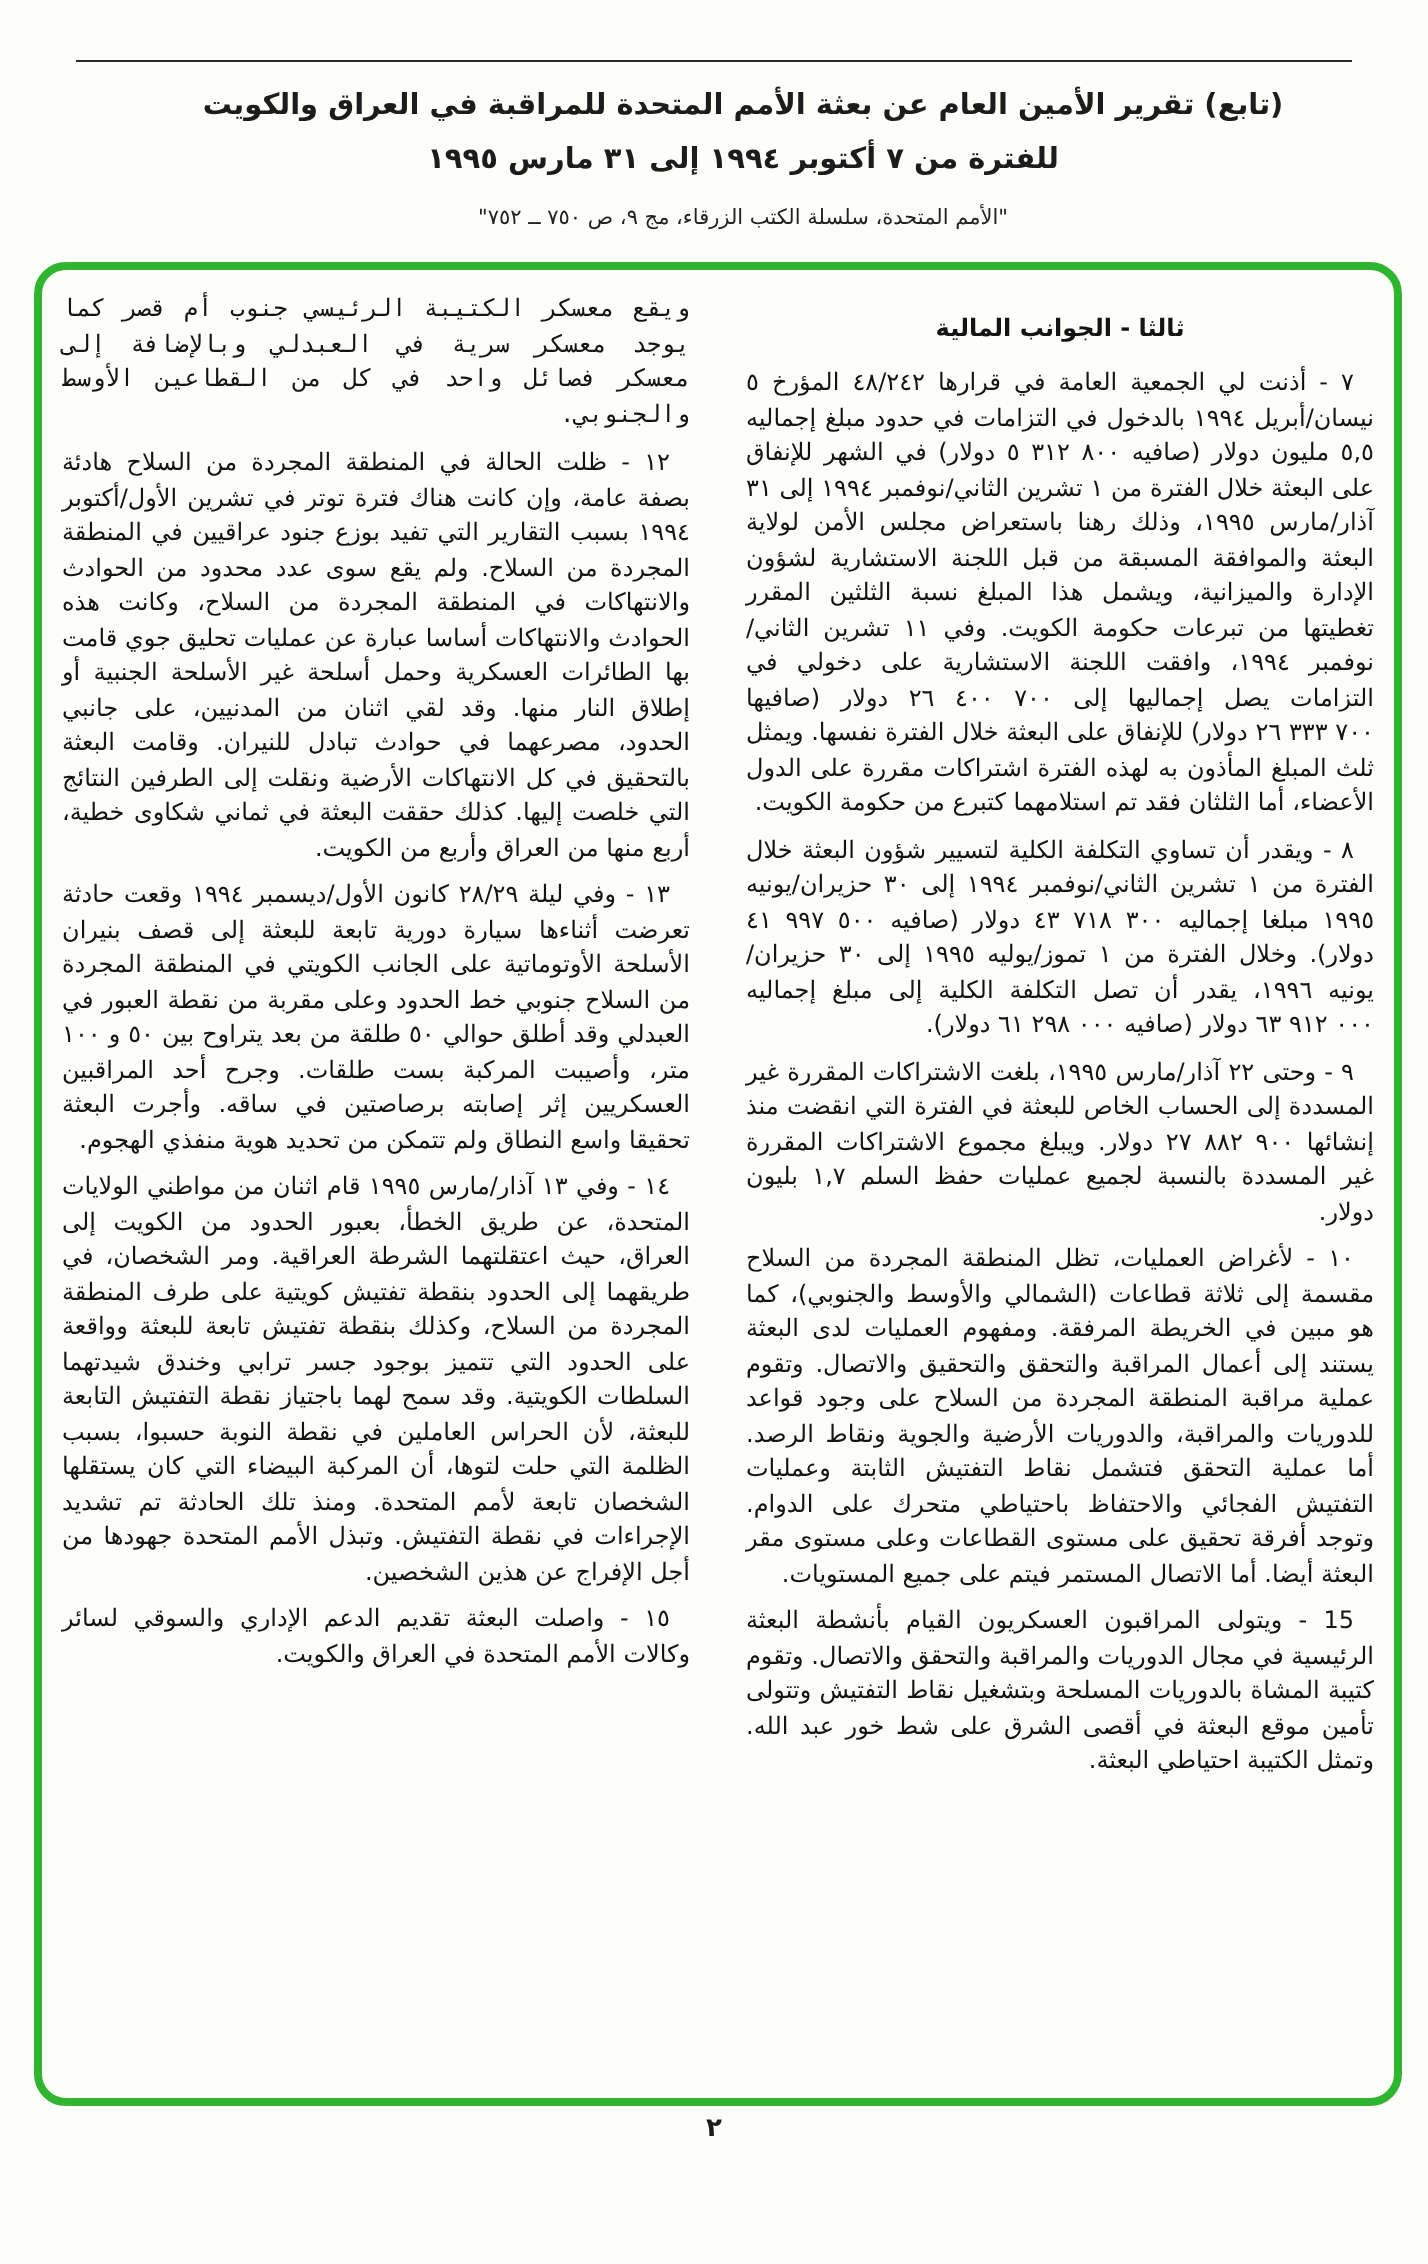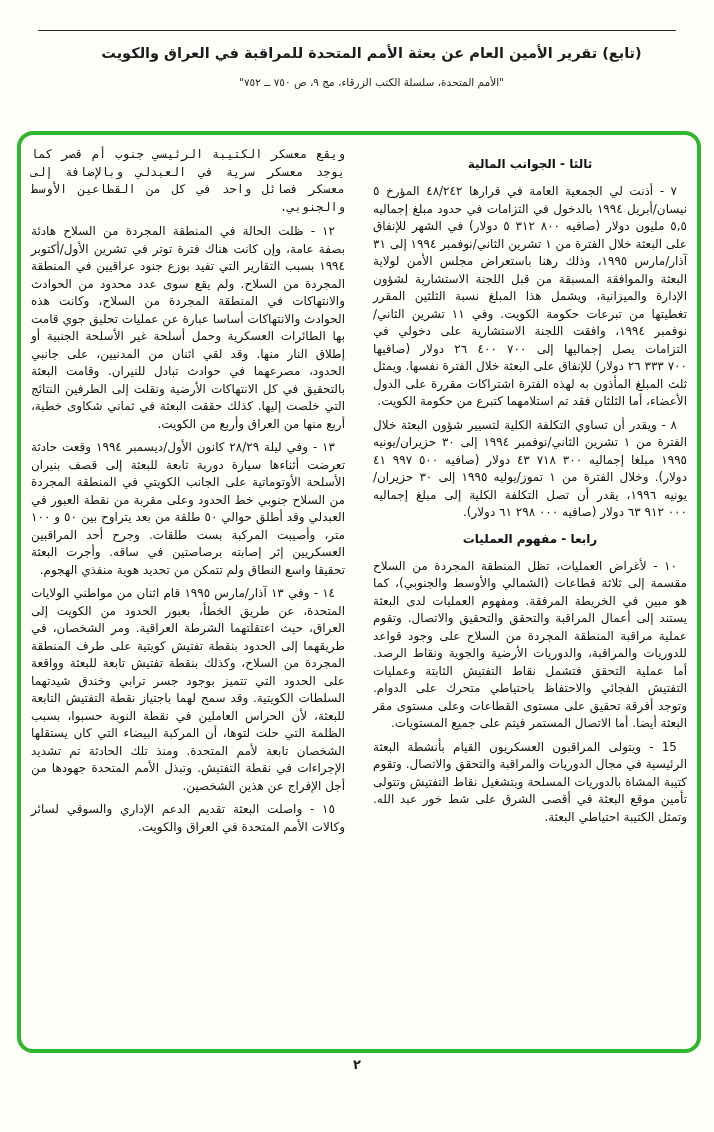--- a/index.html
+++ b/index.html
@@ -75,31 +75,32 @@
     font-weight: bold;
   }
 </style>
 </head>
 <body>
 
 <div class="top-rule"></div>
 
 <div class="doc-header">
   <div class="doc-title">(تابع) تقرير الأمين العام عن بعثة الأمم المتحدة للمراقبة في العراق والكويت</div>
+  <div class="doc-title">للفترة من ٧ أكتوبر ١٩٩٤ إلى ٣١ مارس ١٩٩٥</div>
   <div class="doc-source">"الأمم المتحدة، سلسلة الكتب الزرقاء، مج ٩، ص ٧٥٠ ــ ٧٥٢"</div>
 </div>
 
 <div class="green-box" style="border-color: rgb(47, 181, 47);">
   <div class="columns">
 
     <div class="col">
       <h3>ثالثا - الجوانب المالية</h3>
       <p>٧ - أذنت لي الجمعية العامة في قرارها ٤٨/٢٤٢ المؤرخ ٥ نيسان/أبريل ١٩٩٤ بالدخول في التزامات في حدود مبلغ إجماليه ٥,٥ مليون دولار (صافيه ٥&nbsp;٣١٢&nbsp;٨٠٠ دولار) في الشهر للإنفاق على البعثة خلال الفترة من ١ تشرين الثاني/نوفمبر ١٩٩٤ إلى ٣١ آذار/مارس ١٩٩٥، وذلك رهنا باستعراض مجلس الأمن لولاية البعثة والموافقة المسبقة من قبل اللجنة الاستشارية لشؤون الإدارة والميزانية، ويشمل هذا المبلغ نسبة الثلثين المقرر تغطيتها من تبرعات حكومة الكويت. وفي ١١ تشرين الثاني/نوفمبر ١٩٩٤، وافقت اللجنة الاستشارية على دخولي في التزامات يصل إجماليها إلى ٢٦&nbsp;٤٠٠&nbsp;٧٠٠ دولار (صافيها ٢٦&nbsp;٣٣٣&nbsp;٧٠٠ دولار) للإنفاق على البعثة خلال الفترة نفسها. ويمثل ثلث المبلغ المأذون به لهذه الفترة اشتراكات مقررة على الدول الأعضاء، أما الثلثان فقد تم استلامهما كتبرع من حكومة الكويت.</p>
       <p>٨ - ويقدر أن تساوي التكلفة الكلية لتسيير شؤون البعثة خلال الفترة من ١ تشرين الثاني/نوفمبر ١٩٩٤ إلى ٣٠ حزيران/يونيه ١٩٩٥ مبلغا إجماليه ٤٣&nbsp;٧١٨&nbsp;٣٠٠ دولار (صافيه ٤١&nbsp;٩٩٧&nbsp;٥٠٠ دولار). وخلال الفترة من ١ تموز/يوليه ١٩٩٥ إلى ٣٠ حزيران/يونيه ١٩٩٦، يقدر أن تصل التكلفة الكلية إلى مبلغ إجماليه ٦٣&nbsp;٩١٢&nbsp;٠٠٠ دولار (صافيه ٦١&nbsp;٢٩٨&nbsp;٠٠٠ دولار).</p>
-      <h3>رابعا - مفهوم العمليات</h3>
+      <p>٩ - وحتى ٢٢ آذار/مارس ١٩٩٥، بلغت الاشتراكات المقررة غير المسددة إلى الحساب الخاص للبعثة في الفترة التي انقضت منذ إنشائها ٢٧&nbsp;٨٨٢&nbsp;٩٠٠ دولار. ويبلغ مجموع الاشتراكات المقررة غير المسددة بالنسبة لجميع عمليات حفظ السلم ١,٧ بليون دولار.</p>
       <p>١٠ - لأغراض العمليات، تظل المنطقة المجردة من السلاح مقسمة إلى ثلاثة قطاعات (الشمالي والأوسط والجنوبي)، كما هو مبين في الخريطة المرفقة. ومفهوم العمليات لدى البعثة يستند إلى أعمال المراقبة والتحقق والتحقيق والاتصال. وتقوم عملية مراقبة المنطقة المجردة من السلاح على وجود قواعد للدوريات والمراقبة، والدوريات الأرضية والجوية ونقاط الرصد. أما عملية التحقق فتشمل نقاط التفتيش الثابتة وعمليات التفتيش الفجائي والاحتفاظ باحتياطي متحرك على الدوام. وتوجد أفرقة تحقيق على مستوى القطاعات وعلى مستوى مقر البعثة أيضا. أما الاتصال المستمر فيتم على جميع المستويات.</p>
       <p>15 - ويتولى المراقبون العسكريون القيام بأنشطة البعثة الرئيسية في مجال الدوريات والمراقبة والتحقق والاتصال. وتقوم كتيبة المشاة بالدوريات المسلحة وبتشغيل نقاط التفتيش وتتولى تأمين موقع البعثة في أقصى الشرق على شط خور عبد الله. وتمثل الكتيبة احتياطي البعثة.</p>
     </div>
 
     <div class="col">
       <p class="no-indent">ويقع معسكر الكتيبة الرئيسي جنوب أم قصر كما يوجد معسكر سرية في العبدلي وبالإضافة إلى معسكر فصائل واحد في كل من القطاعين الأوسط والجنوبي.</p>
       <p>١٢ - ظلت الحالة في المنطقة المجردة من السلاح هادئة بصفة عامة، وإن كانت هناك فترة توتر في تشرين الأول/أكتوبر ١٩٩٤ بسبب التقارير التي تفيد بوزع جنود عراقيين في المنطقة المجردة من السلاح. ولم يقع سوى عدد محدود من الحوادث والانتهاكات في المنطقة المجردة من السلاح، وكانت هذه الحوادث والانتهاكات أساسا عبارة عن عمليات تحليق جوي قامت بها الطائرات العسكرية وحمل أسلحة غير الأسلحة الجنبية أو إطلاق النار منها. وقد لقي اثنان من المدنيين، على جانبي الحدود، مصرعهما في حوادث تبادل للنيران. وقامت البعثة بالتحقيق في كل الانتهاكات الأرضية ونقلت إلى الطرفين النتائج التي خلصت إليها. كذلك حققت البعثة في ثماني شكاوى خطية، أربع منها من العراق وأربع من الكويت.</p>
       <p>١٣ - وفي ليلة ٢٨/٢٩ كانون الأول/ديسمبر ١٩٩٤ وقعت حادثة تعرضت أثناءها سيارة دورية تابعة للبعثة إلى قصف بنيران الأسلحة الأوتوماتية على الجانب الكويتي في المنطقة المجردة من السلاح جنوبي خط الحدود وعلى مقربة من نقطة العبور في العبدلي وقد أطلق حوالي ٥٠ طلقة من بعد يتراوح بين ٥٠ و ١٠٠ متر، وأصيبت المركبة بست طلقات. وجرح أحد المراقبين العسكريين إثر إصابته برصاصتين في ساقه. وأجرت البعثة تحقيقا واسع النطاق ولم تتمكن من تحديد هوية منفذي الهجوم.</p>
       <p>١٤ - وفي ١٣ آذار/مارس ١٩٩٥ قام اثنان من مواطني الولايات المتحدة، عن طريق الخطأ، بعبور الحدود من الكويت إلى العراق، حيث اعتقلتهما الشرطة العراقية. ومر الشخصان، في طريقهما إلى الحدود بنقطة تفتيش كويتية على طرف المنطقة المجردة من السلاح، وكذلك بنقطة تفتيش تابعة للبعثة وواقعة على الحدود التي تتميز بوجود جسر ترابي وخندق شيدتهما السلطات الكويتية. وقد سمح لهما باجتياز نقطة التفتيش التابعة للبعثة، لأن الحراس العاملين في نقطة النوبة حسبوا، بسبب الظلمة التي حلت لتوها، أن المركبة البيضاء التي كان يستقلها الشخصان تابعة لأمم المتحدة. ومنذ تلك الحادثة تم تشديد الإجراءات في نقطة التفتيش. وتبذل الأمم المتحدة جهودها من أجل الإفراج عن هذين الشخصين.</p>
       <p>١٥ - واصلت البعثة تقديم الدعم الإداري والسوقي لسائر وكالات الأمم المتحدة في العراق والكويت.</p>

